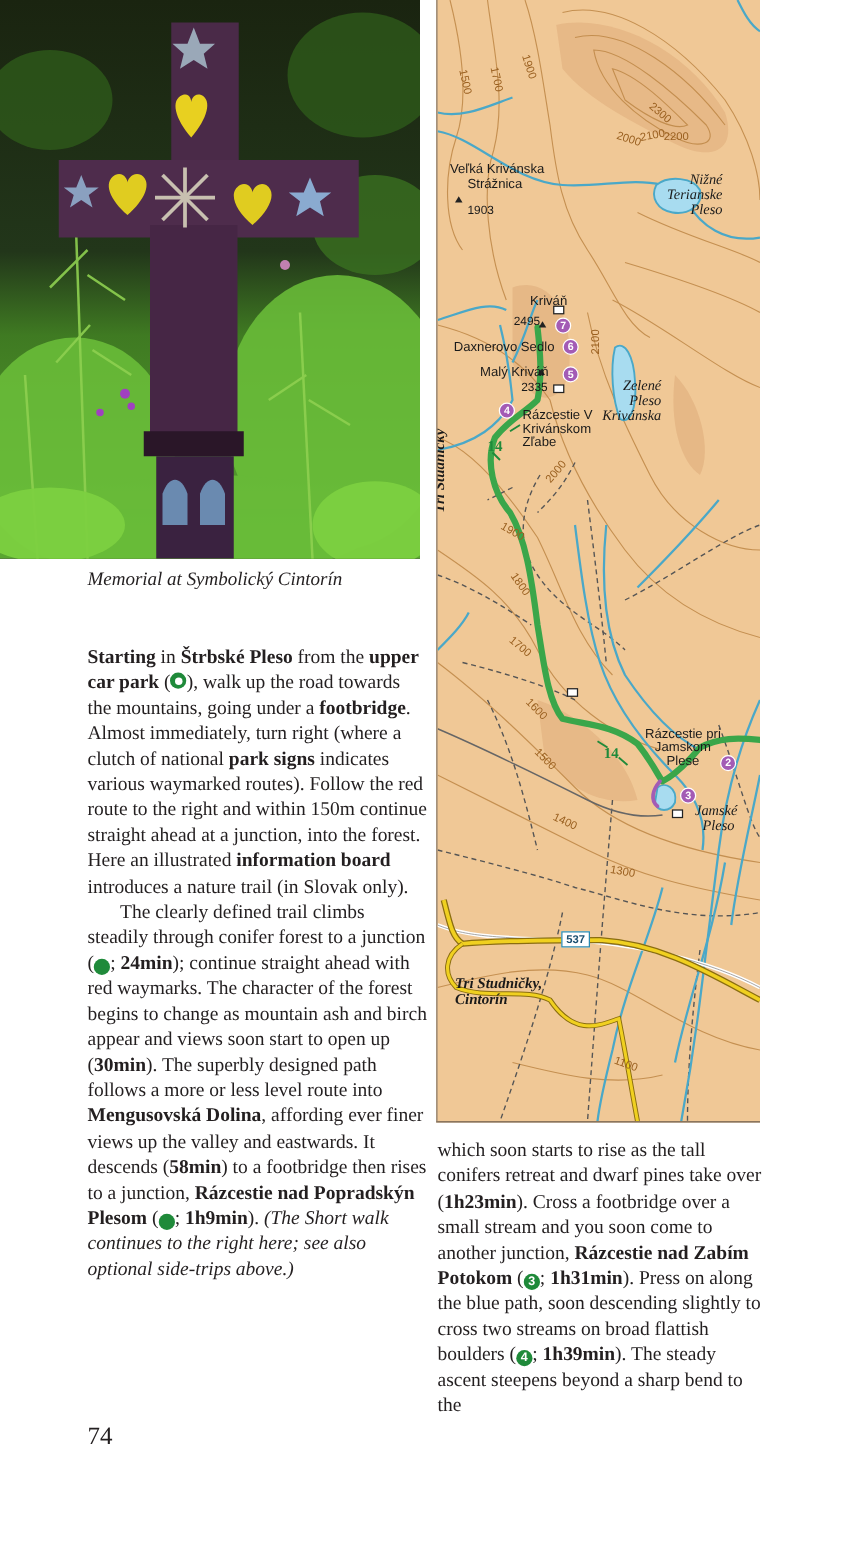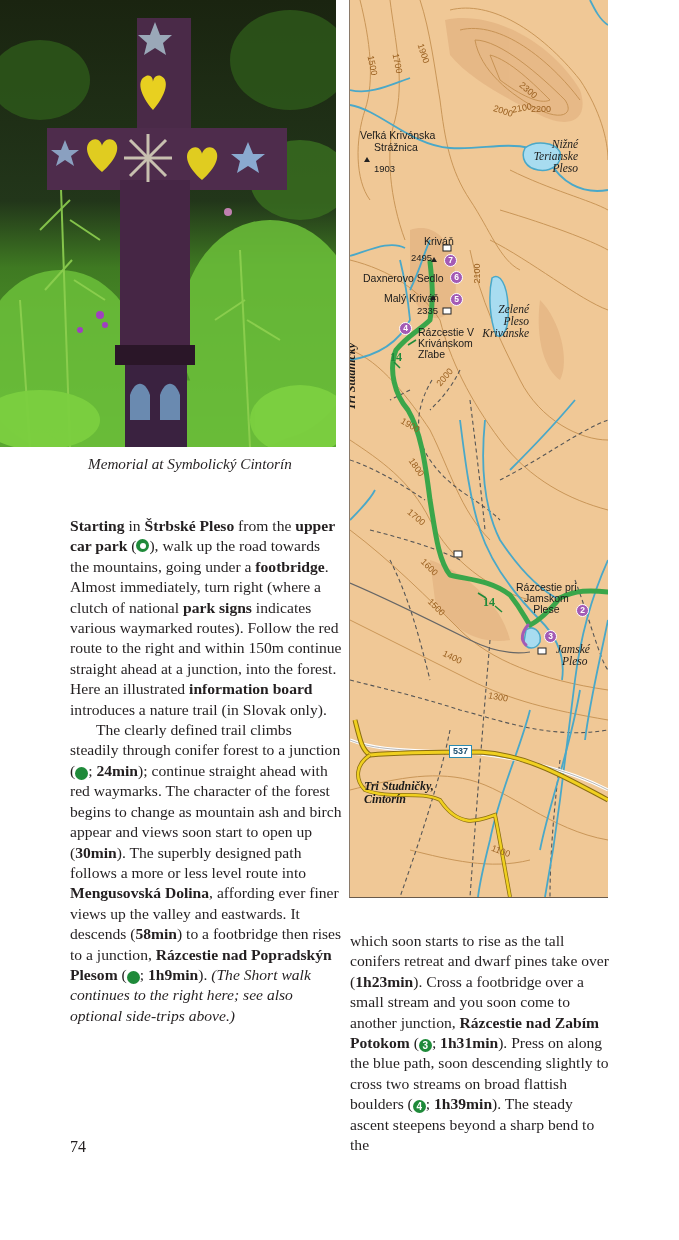--- a/index.html
+++ b/index.html
@@ -4,40 +4,40 @@
 <style>
   html, body { margin: 0; padding: 0; }
   body {
     width: 679px; height: 1240px; background: #ffffff; position: relative; overflow: hidden;
     font-family: "Liberation Serif", "DejaVu Serif", serif; color: #231f20;
   }
   .photo { position: absolute; left: 0; top: 0; width: 336px; height: 447px; overflow: hidden; background: #1d2a10; }
   .photo svg { display: block; }
   .caption {
     position: absolute; left: 70px; top: 454px; width: 270px;
-    font-style: italic; font-size: 15.2px; line-height: 19px; color: #231f20; margin-left: 18px;
+    font-style: italic; font-size: 15.2px; line-height: 19px; color: #231f20;
   }
   .col { position: absolute; font-size: 15.6px; line-height: 20.4px; color: #231f20; text-align: left; }
   .col-left { left: 70px; top: 516px; width: 272px; }
-  .col-right { left: 350px; top: 911px; width: 262px; margin-top: 20px; }
+  .col-right { left: 350px; top: 911px; width: 262px; }
   .col p { margin: 0; }
   .col p.indent { text-indent: 26px; }
   .b { font-weight: bold; }
   .i { font-style: italic; }
   .marker {
     display: inline-block; width: 13px; height: 13px; border-radius: 50%;
     background: #1f8a3a; color: #fff; font-family: "Liberation Sans", sans-serif;
     font-size: 10px; font-weight: bold; line-height: 13px; text-align: center; vertical-align: -1px;
   }
   .marker.start { background: #1f8a3a; position: relative; }
   .marker.start::after {
     content: ""; position: absolute; left: 3.5px; top: 3.5px; width: 6px; height: 6px;
     background: #fff; border-radius: 50%;
   }
-  .page-num { position: absolute; left: 70px; top: 1138px; font-size: 16px; color: #231f20; }
+  .page-num { position: absolute; left: 70px; top: 1138px; font-size: 20px; color: #231f20; }
   .map { position: absolute; left: 349px; top: 0; width: 258px; height: 897px; background: #f0c896; overflow: hidden; border-left: 1px solid #8a7a6a; border-bottom: 1px solid #6a5a4a; }
   .map svg { display: block; }
   .map-label { position: absolute; font-family: "Liberation Sans", sans-serif; font-size: 10.5px; color: #1a1a1a; line-height: 11px; white-space: nowrap; }
   .map-label.lake { font-family: "Liberation Serif", serif; font-style: italic; font-size: 11.5px; text-align: right; line-height: 12px; }
   .map-label.town { font-family: "Liberation Serif", serif; font-style: italic; font-weight: bold; font-size: 12px; line-height: 13px; }
   .map-label.elev { font-size: 9px; color: #9a6020; }
   .map-label.small { font-size: 9.5px; }
   .wp {
     position: absolute; width: 11px; height: 11px; border-radius: 50%; background: #a35bb5; color: #fff;
     font-family: "Liberation Sans", sans-serif; font-size: 8.5px; font-weight: bold; text-align: center; line-height: 11px;
@@ -272,21 +272,21 @@
 
   <div class="map-label" style="left:74px;top:236px;">Kriváň</div>
   <div class="map-label small" style="left:61px;top:252px;">2495</div>
   <div class="map-label" style="left:13px;top:273px;">Daxnerovo Sedlo</div>
   <div class="map-label" style="left:34px;top:293px;">Malý Kriváň</div>
   <div class="map-label small" style="left:67px;top:305px;">2335</div>
 
   <div class="map-label lake" style="left:117px;top:286px;width:62px;margin-top:17px;">
     <div>Zelené</div>
     <div>Pleso</div>
-    <div>Krivánske</div>
+    <div>Krivánska</div>
   </div>
 
   <div class="map-label" style="left:68px;top:327px;">
     <div>Rázcestie V</div>
     <div>Krivánskom</div>
     <div>Zľabe</div>
   </div>
 
   <div class="map-label town" style="left:-32px;top:370px;transform:rotate(-90deg);">Tri Studničky</div>
 

